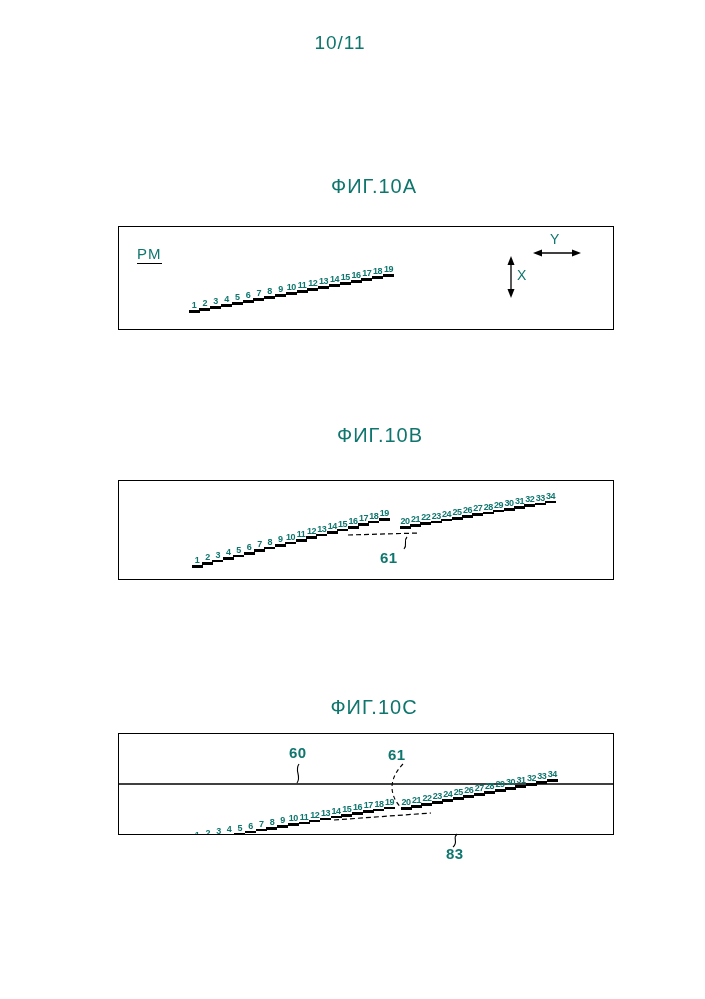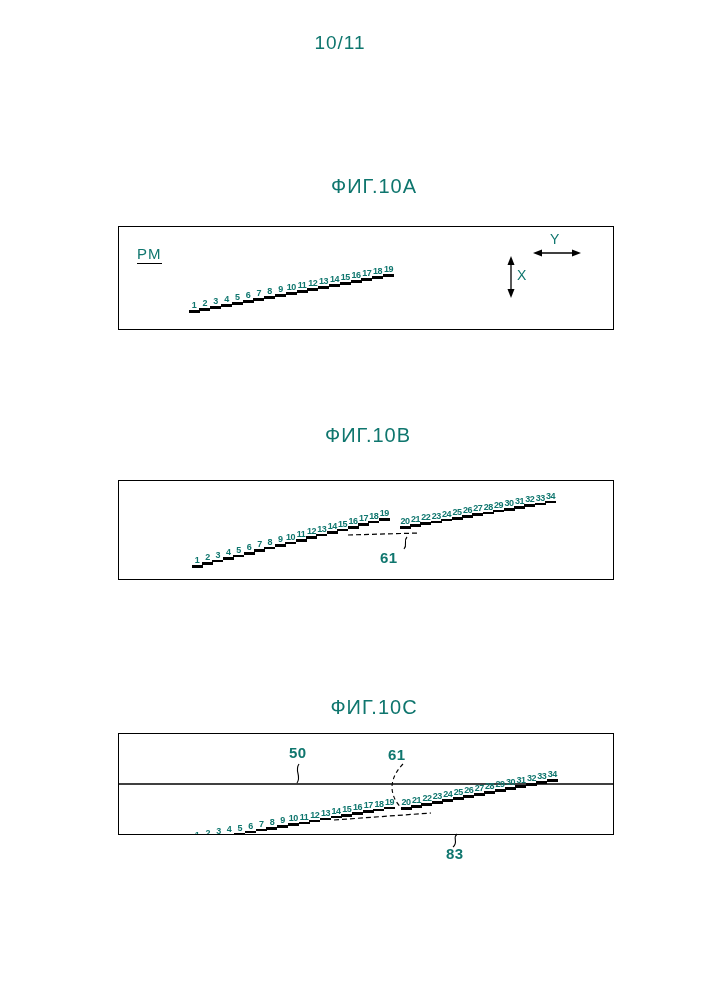--- a/index.html
+++ b/index.html
@@ -122,21 +122,21 @@
           <span class="num">18</span>
           <span class="bar"></span>
         </div>
         <div class="step" style="left: 263.4px; top: 37px;">
           <span class="num">19</span>
           <span class="bar"></span>
         </div>
       </div>
   </div>
 
-  <div class="center-text fig-title" style="left:368px;top:424px;">ФИГ.10В</div>
+  <div class="center-text fig-title" style="left:380px;top:424px;">ФИГ.10В</div>
 
   <div id="box-b" class="fig-box">
     <svg class="overlay" width="494" height="98">
       <line x1="229" y1="54" x2="300" y2="52" stroke="#000" stroke-width="1.2" stroke-dasharray="5,3"></line>
       <path d="M288,56 C284,60 289,63.5 285,68" fill="none" stroke="#000" stroke-width="1.1"></path>
     </svg>
     <div id="stairs-b1">
         <div class="step" style="left: 72px; top: 74px;">
           <span class="num">1</span>
           <span class="bar"></span>
@@ -422,21 +422,21 @@
         </div>
         <div class="step" style="left: 416.85px; top: 37px;">
           <span class="num">33</span>
           <span class="bar"></span>
         </div>
         <div class="step" style="left: 427.3px; top: 35px;">
           <span class="num">34</span>
           <span class="bar"></span>
         </div>
       </div>
-    <div class="ref-label" style="left:170px;top:10px;">50</div>
+    <div class="ref-label" style="left:170px;top:10px;">60</div>
     <div class="ref-label" style="left:269px;top:12px;">61</div>
   </div>
 
   <svg class="overlay" width="705" height="999">
     <path d="M457,834 C452,838 459,842 453,847" fill="none" stroke="#000" stroke-width="1.1"></path>
   </svg>
   <div class="ref-label" style="left:446px;top:845px;">83</div>
 
 </div>
 

